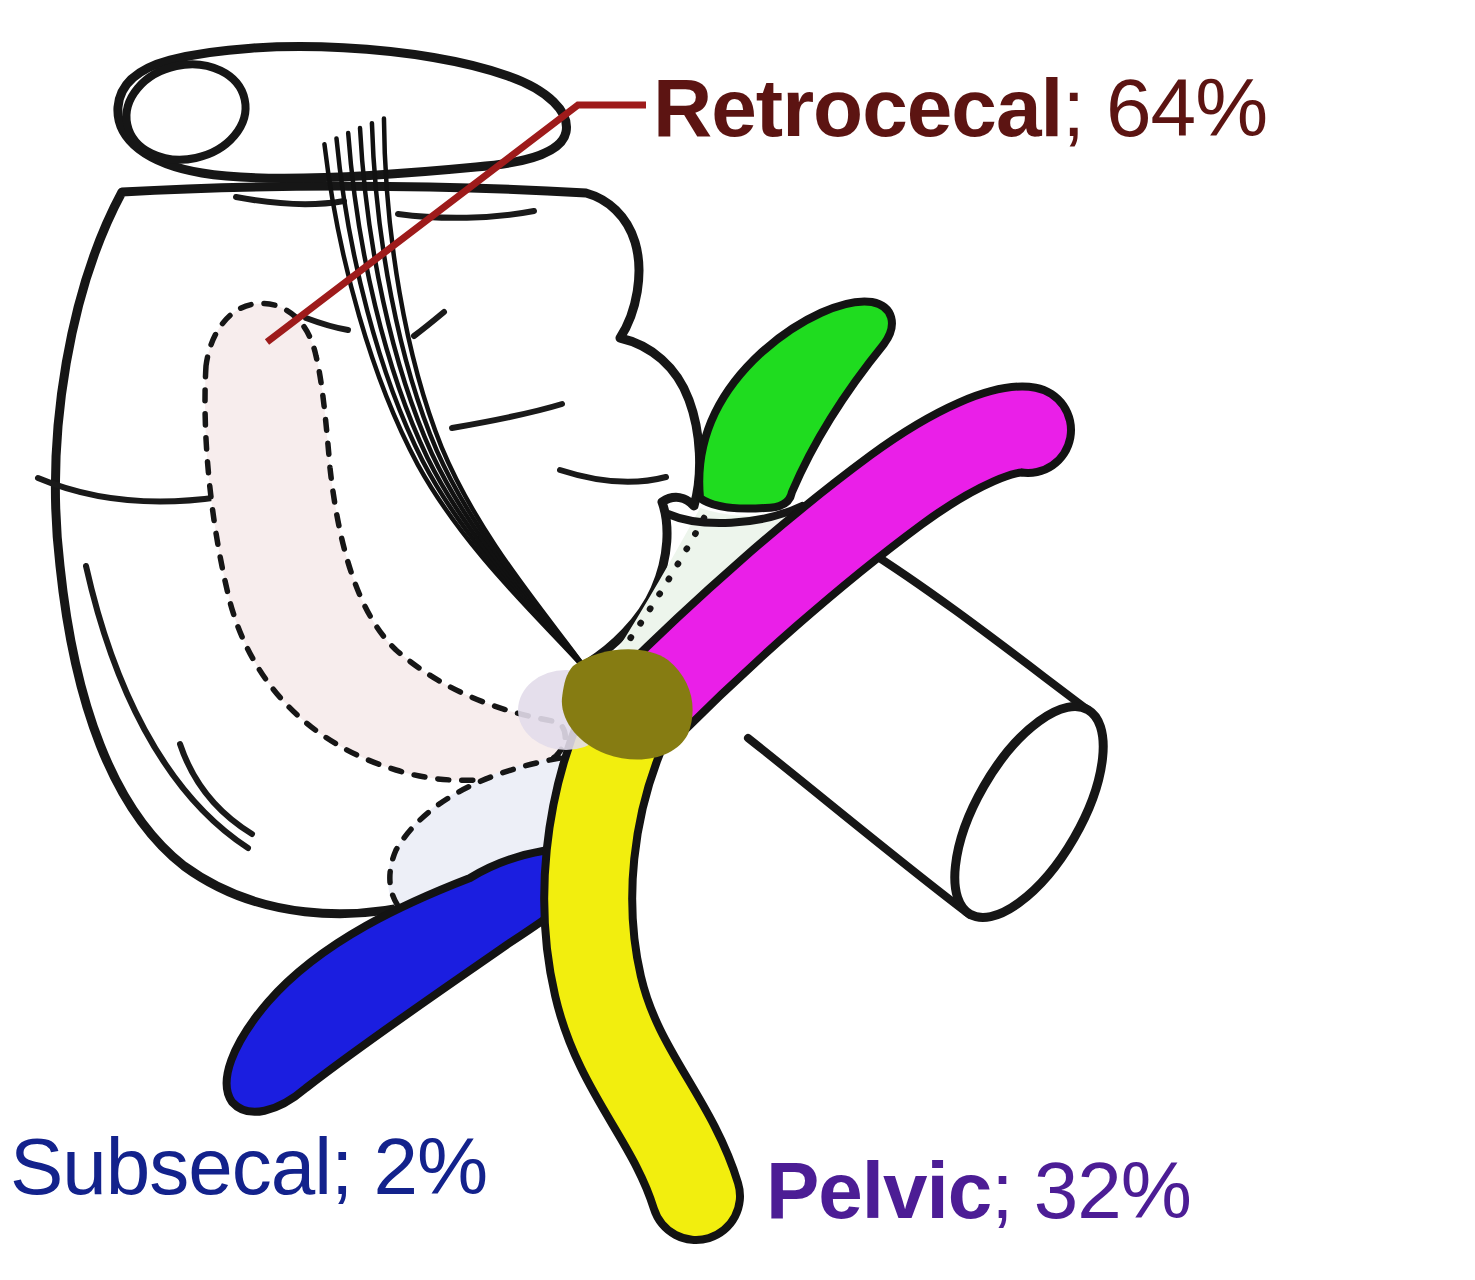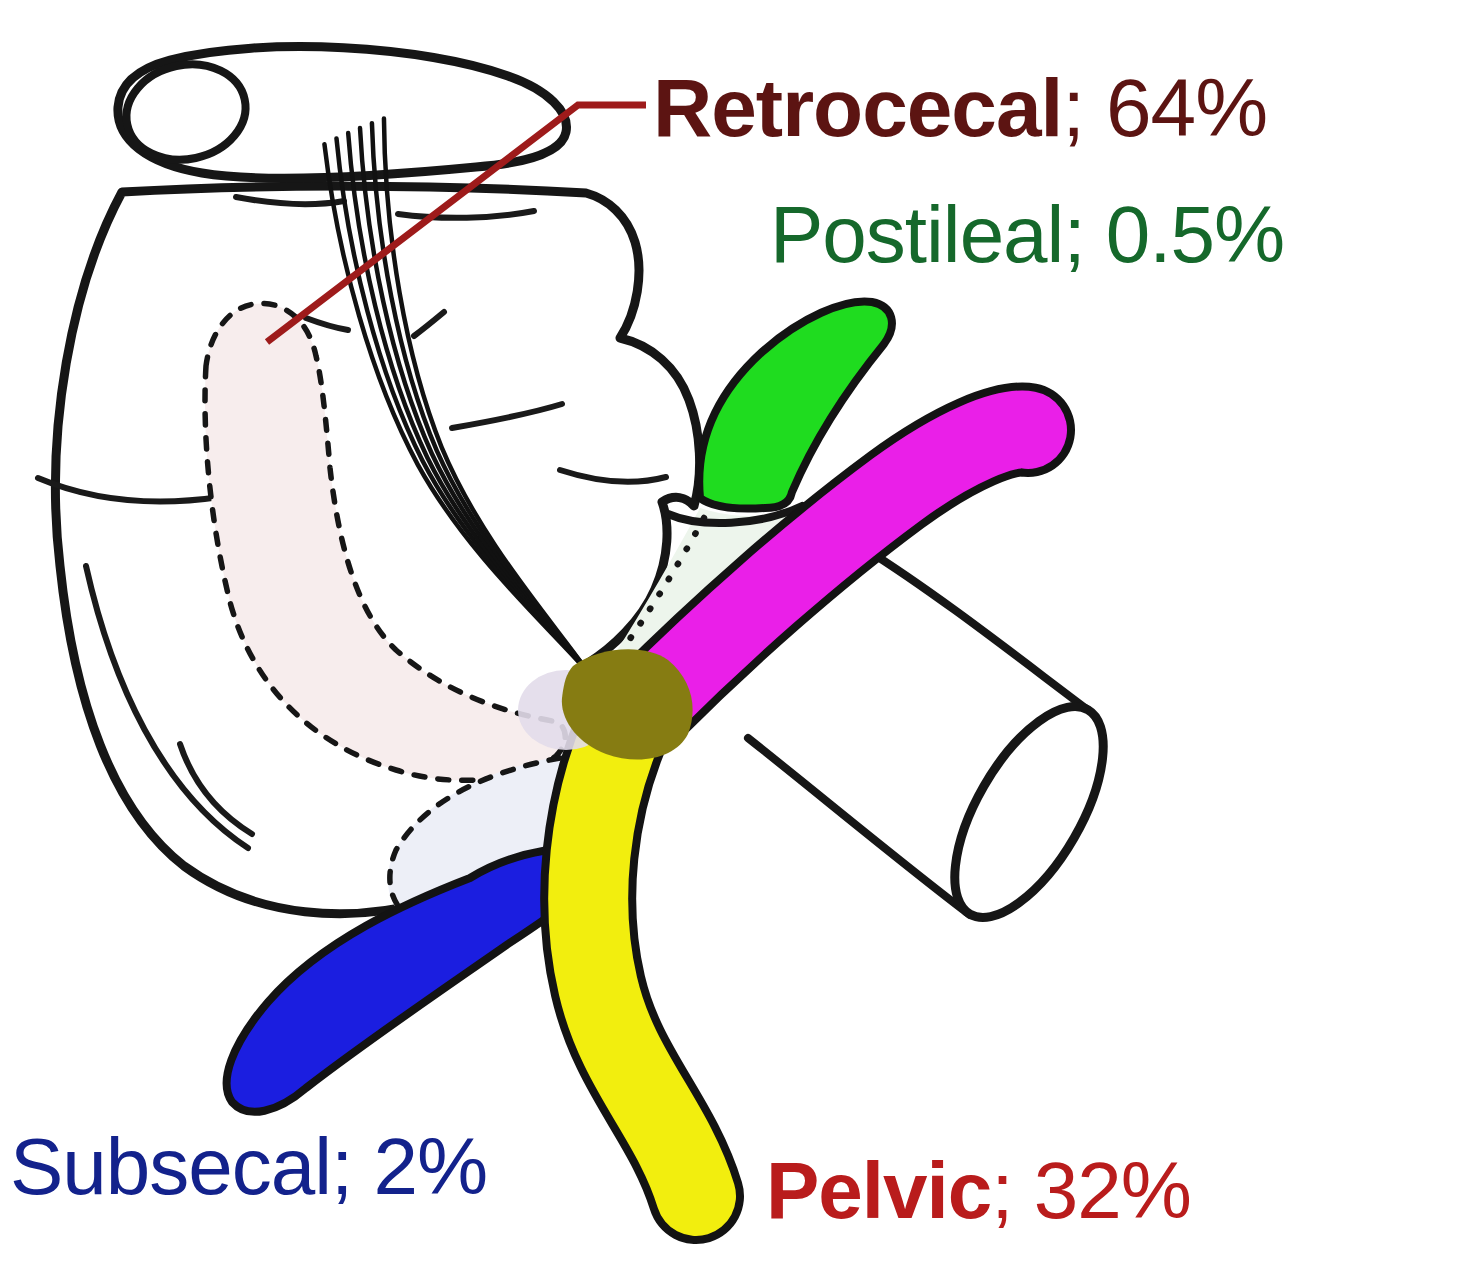--- a/index.html
+++ b/index.html
@@ -140,26 +140,23 @@
          C 578,744 560,720 562,698
          C 564,682 566,674 573,666 Z" style="fill: rgb(134, 124, 18);"></path>
 
     <path fill="none" stroke-width="7" d="M 646,105 L 578,105 L 267,342" style="stroke: rgb(158, 27, 27);"></path>
   </svg>
 
   <div class="lbl" id="lbl-retrocecal" style="color: rgb(92, 20, 18);">
     <span class="b">Retrocecal</span><span>; </span><span>64%</span>
   </div>
 
-  <div class="lbl" id="lbl-postileal" style="color: rgb(21, 104, 43);">
-    <span>Postileal</span><span>; </span><span>0.5%</span>
-  </div>
 
 
   <div class="lbl" id="lbl-subsecal" style="color: rgb(19, 34, 140); text-align: right;">
     <span>Subsecal</span><span>; </span><span>2%</span>
   </div>
 
-  <div class="lbl" id="lbl-pelvic" style="color: #b91c1c;">
+  <div class="lbl" id="lbl-pelvic" style="color: #4c1d95;">
     <span class="b">Pelvic</span><span>; </span><span>32%</span>
   </div>
 
 </div>
 
 </body></html>

